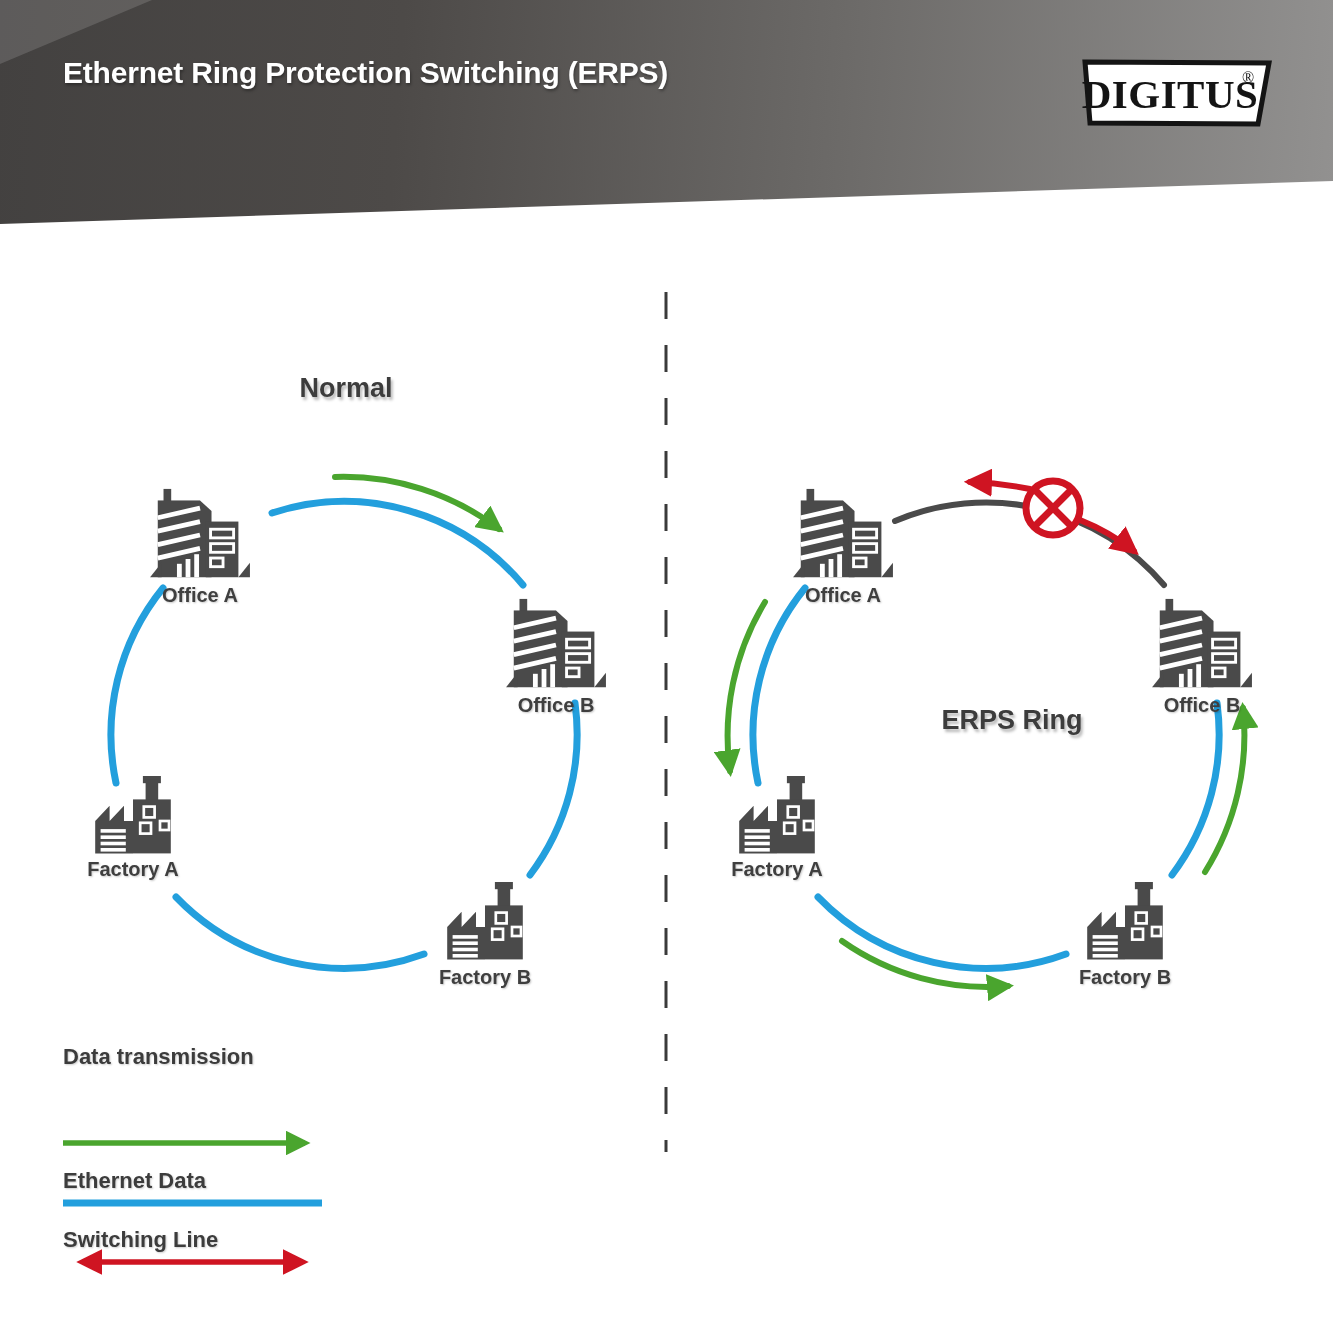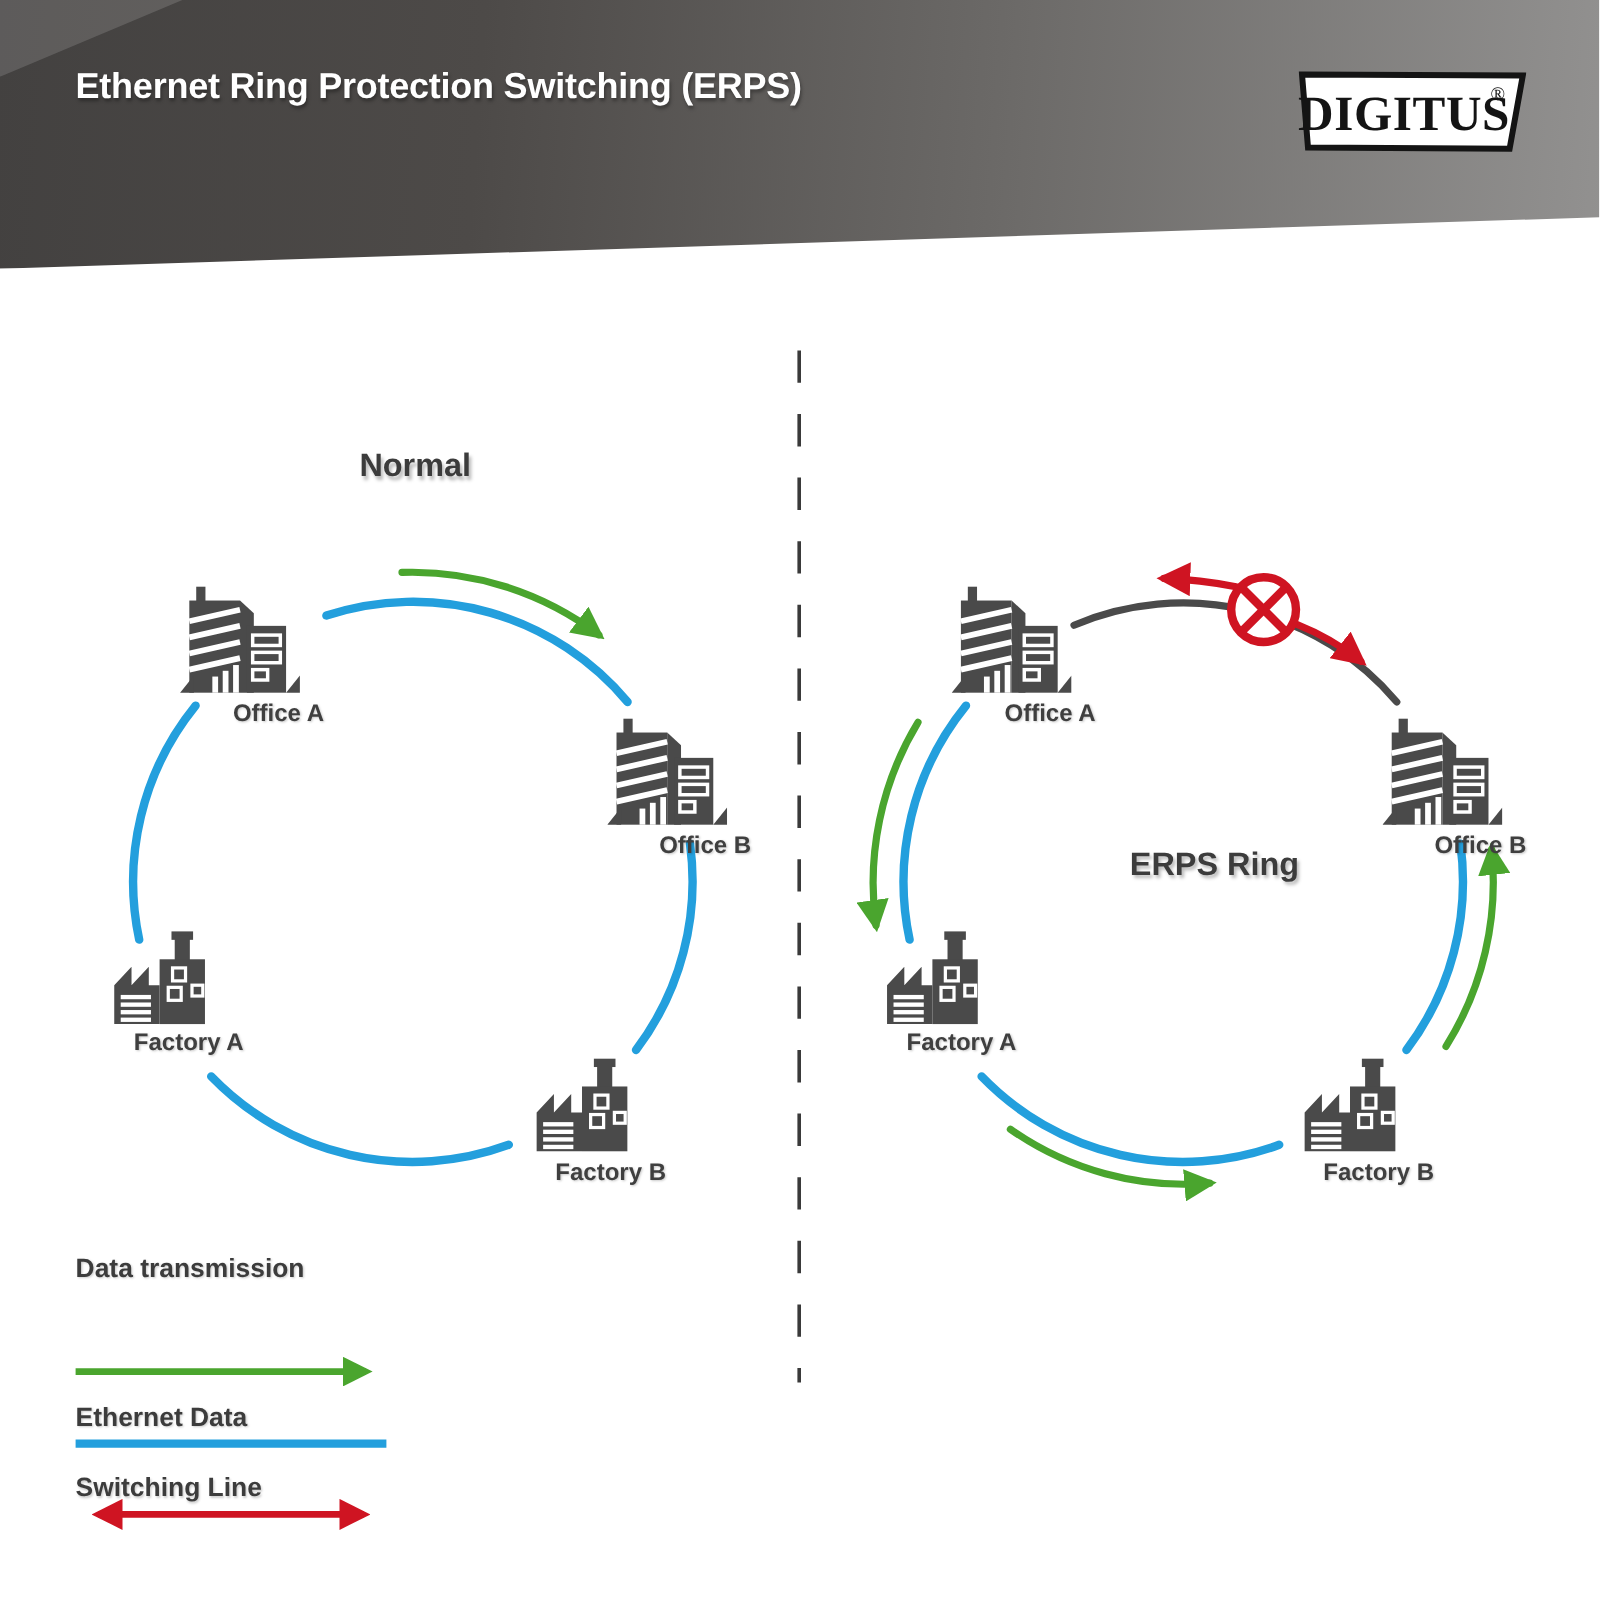--- a/index.html
+++ b/index.html
@@ -34,21 +34,21 @@
   .diagram{position:absolute;left:0;top:0;width:1333px;height:1333px;}
   
   .section-title{
     position:absolute;width:300px;text-align:center;
     font-size:27px;font-weight:700;color:#3c3c3c;line-height:32px;
     text-shadow:2px 3px 3px rgba(0,0,0,0.28);
   }
   .section-title.left{left:196px;top:329px;margin-top:43px;}
   .section-title.right{left:836px;top:329px;}
   .node-label{
-    position:absolute;width:140px;text-align:right;
+    position:absolute;width:140px;text-align:center;
     font-size:20px;font-weight:700;color:#3f3f3f;
     text-shadow:1px 1px 2px rgba(0,0,0,0.22);
   }
   .annotation{
     position:absolute;left:812px;top:703px;width:400px;text-align:center;
     font-size:27px;font-weight:700;color:#3c3c3c;line-height:34px;
     text-shadow:2px 3px 3px rgba(0,0,0,0.28);
   }
   .legend-label{
     position:absolute;left:63px;

